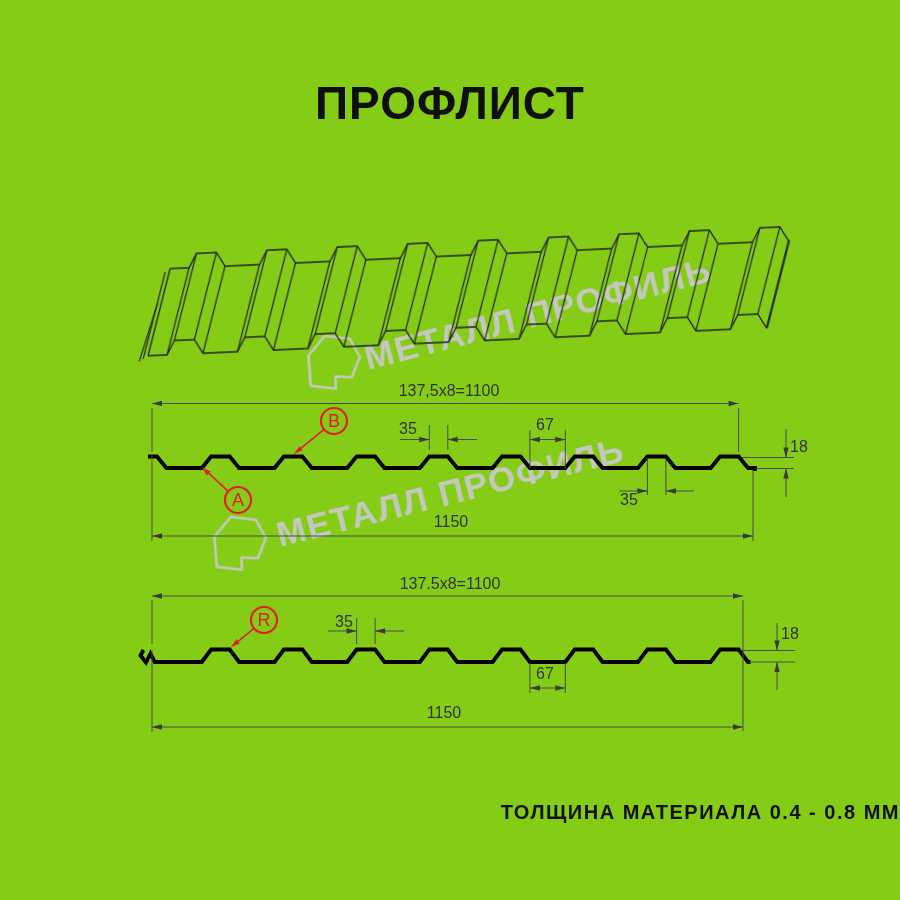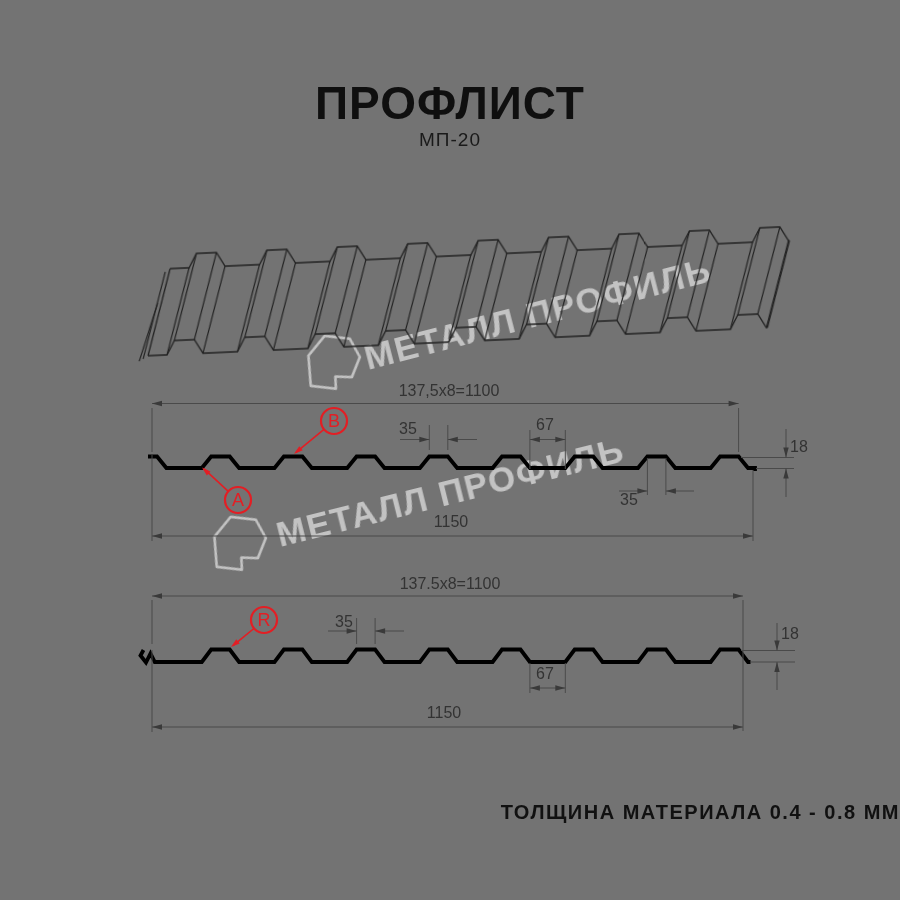--- a/index.html
+++ b/index.html
@@ -1,35 +1,34 @@
 <!DOCTYPE html>
 <html><head>
 <meta charset="utf-8">
 <style>
   html,body{margin:0;padding:0;background:#fff;}
-  #page{position:relative;width:900px;height:900px;background:#737373;overflow:hidden;
+  #page{position:relative;width:900px;height:900px;background:#84cc16;overflow:hidden;
         font-family:"Liberation Sans",sans-serif;}
   .title{position:absolute;left:0;top:76px;width:900px;text-align:center;
          font-size:46px;font-weight:700;letter-spacing:1px;color:#0f0f0f;}
   .subtitle{position:absolute;left:0;top:129px;width:900px;text-align:center;
          font-size:19px;font-weight:400;letter-spacing:1px;color:#1a1a1a;}
   .footer{position:absolute;left:0;top:801px;width:900px;text-align:right;
          font-size:20px;font-weight:700;letter-spacing:1.5px;color:#111;}
   svg{position:absolute;left:0;top:0;}
   text.dim{font-family:"Liberation Sans",sans-serif;font-size:16px;fill:#333;}
   text.callout{font-family:"Liberation Sans",sans-serif;font-size:18px;fill:#e31e24;text-anchor:middle;}
   text.wm{font-family:"Liberation Sans",sans-serif;font-weight:700;font-size:35px;fill:#c8c8c8;}
 </style>
 </head>
 <body>
 
 <div id="page">
 
   <div class="title">ПРОФЛИСТ</div>
-  <div class="subtitle">МП-20</div>
 
   <svg width="900" height="900" viewBox="0 0 900 900">
 
     <g opacity="0.95">
       <path transform="translate(291,341) rotate(-12)" d="M14,18 L34,2 L58,10 L64,30 L52,48 L36,44 L34,56 L10,48 Z" fill="none" stroke="#c8c8c8" stroke-width="2.6" stroke-linejoin="round"></path>
       <text class="wm" transform="rotate(-14.5 368 370)" x="368" y="370" letter-spacing="1.5">МЕТАЛЛ ПРОФИЛЬ</text>
     </g>
 
     <g opacity="0.95">
       <path transform="translate(197,522) rotate(-12)" d="M14,18 L34,2 L58,10 L64,30 L52,48 L36,44 L34,56 L10,48 Z" fill="none" stroke="#c8c8c8" stroke-width="2.6" stroke-linejoin="round"></path>

